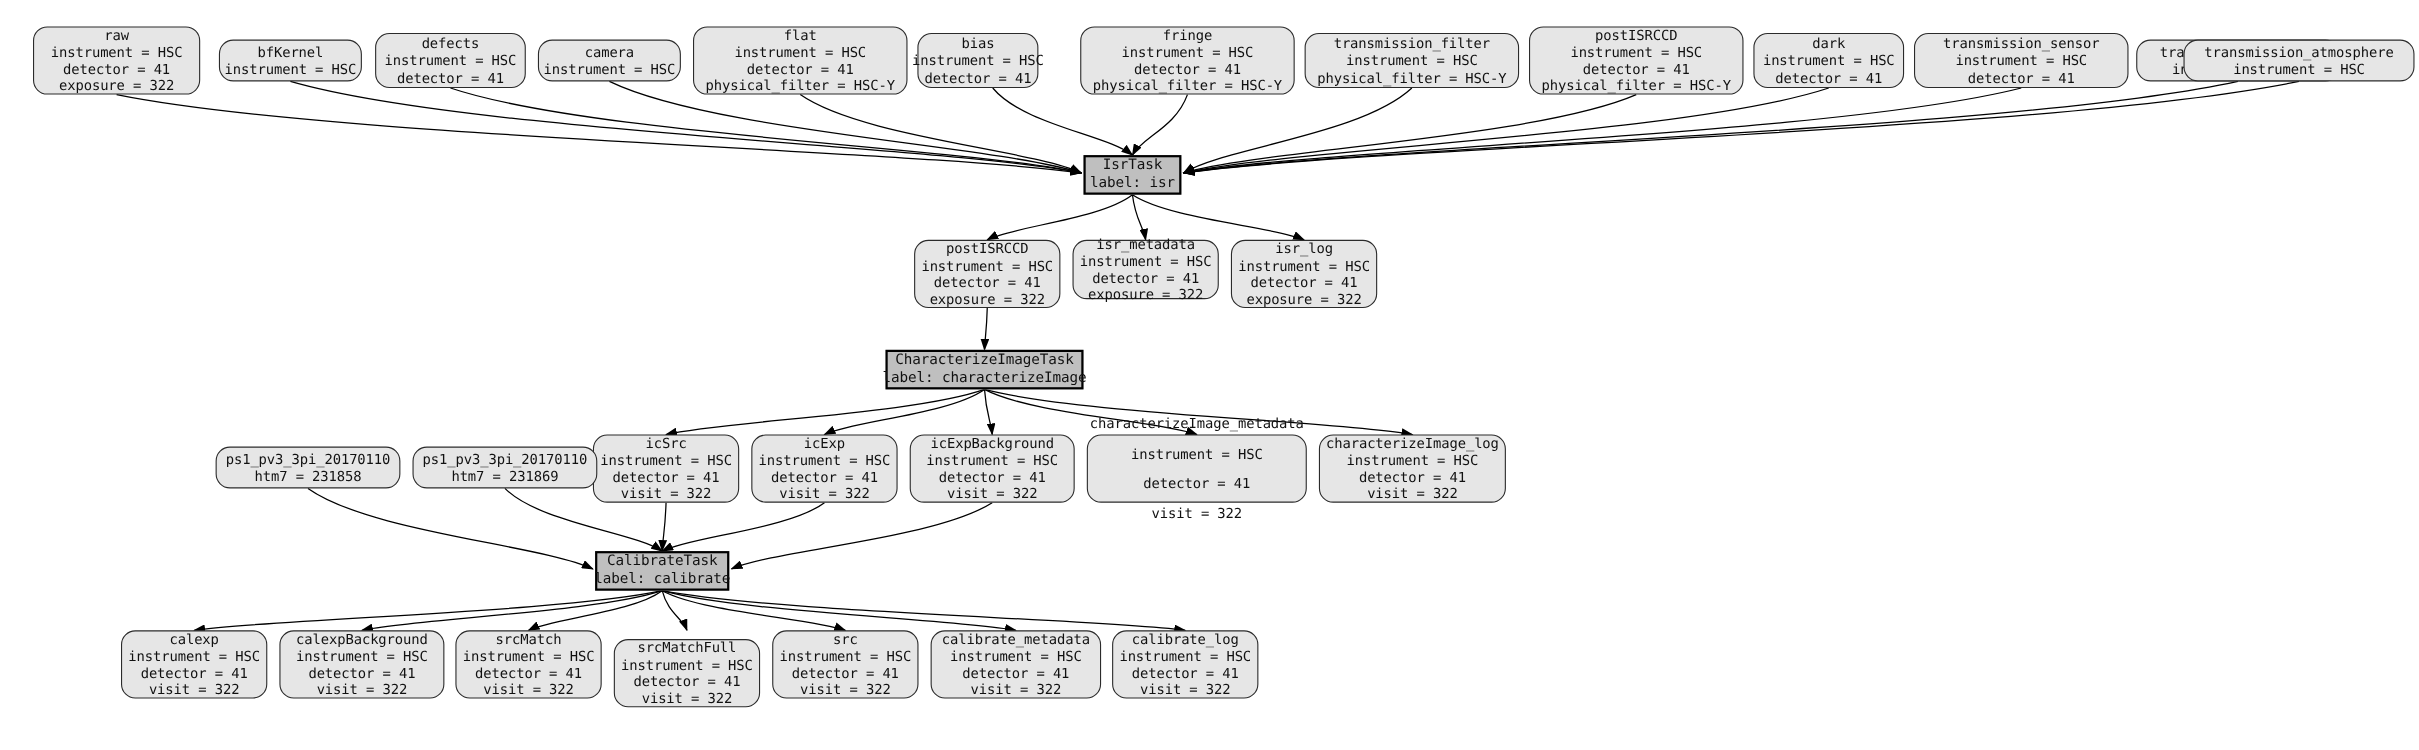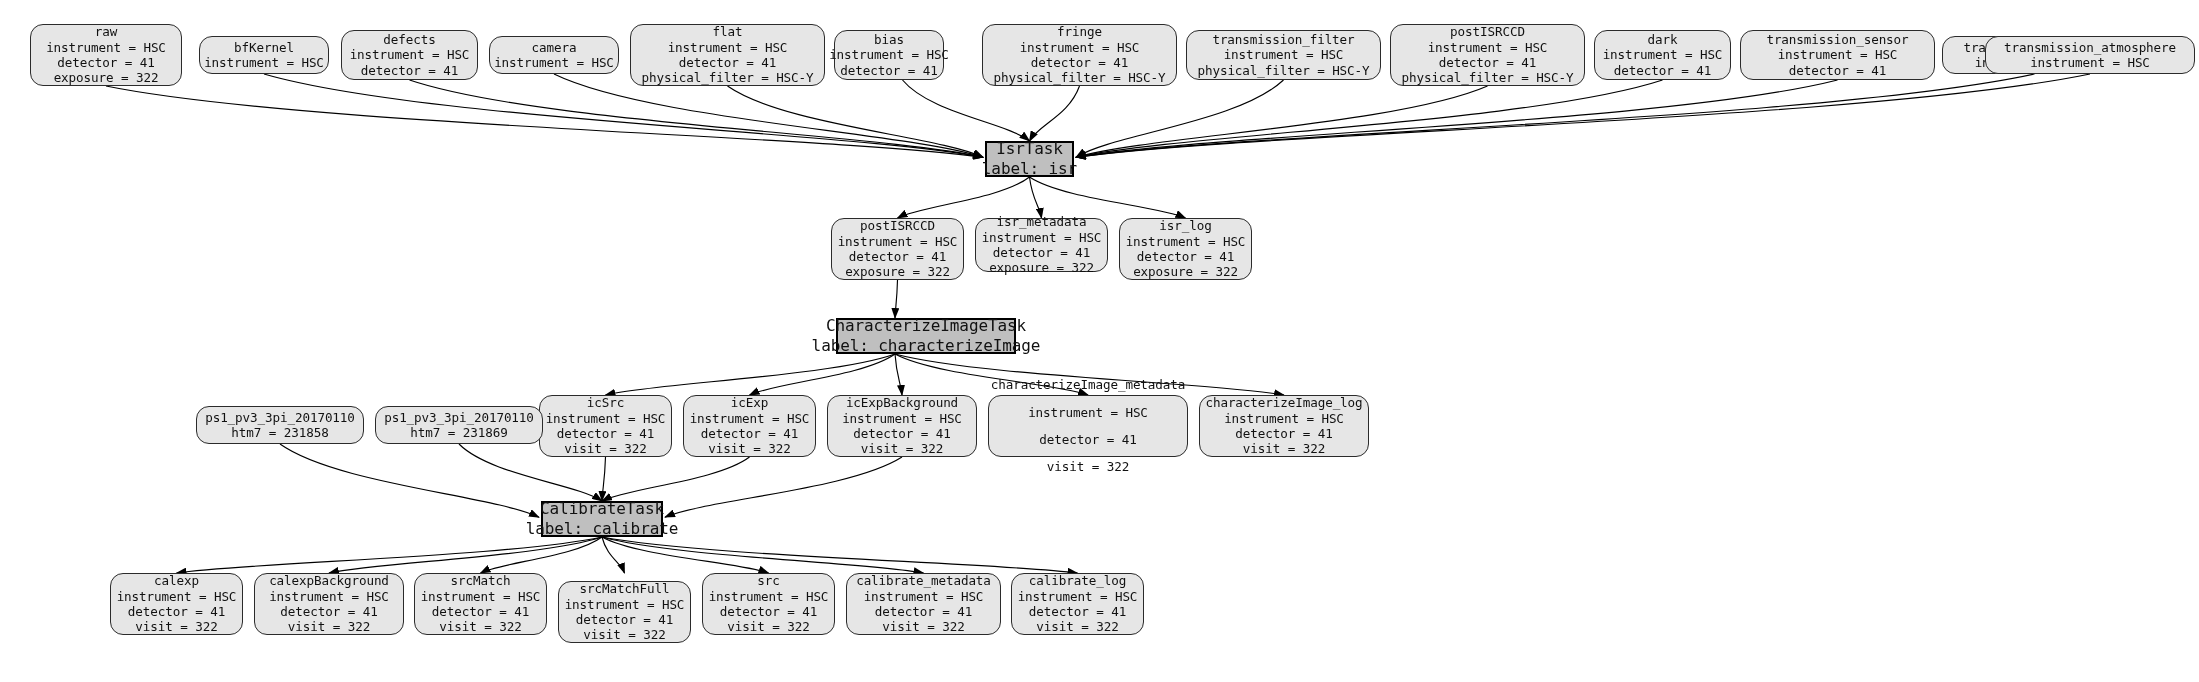--- a/index.html
+++ b/index.html
@@ -6,21 +6,21 @@
   body{width:2199px;height:682px;position:relative;overflow:hidden;
        font-family:"DejaVu Sans Mono","Liberation Mono",monospace;}
   #canvas{position:absolute;left:0;top:0;width:2199px;height:682px;}
   svg#edges{position:absolute;left:0;top:0;width:2199px;height:682px;pointer-events:none;}
   .node{position:absolute;box-sizing:border-box;display:flex;flex-direction:column;
         align-items:center;justify-content:center;text-align:center;
         background:#e6e6e6;border:1.6px solid #2b2b2b;border-radius:13px;
         color:#111;line-height:1.22;white-space:pre;z-index:3;}
   .node .ln{display:block;font-size:12.6px;letter-spacing:-0.1px;}
   .task{background:#bfbfbf;border:2px solid #000;border-radius:0;}
-  .task .ln{font-size:16px;}
+  .task .ln{font-size:13px;}
 </style>
 </head>
 <body>
 
 <div id="canvas">
   <svg id="edges" viewBox="0 0 2199 682">
     <defs>
       <marker id="ah" markerWidth="11" markerHeight="8" refX="10" refY="4" orient="auto" markerUnits="userSpaceOnUse">
         <path d="M0,0 L11,4 L0,8 z" fill="#000"></path>
       </marker>
@@ -73,21 +73,21 @@
       <div class="node" style="left: 1186px; top: 30px; width: 195px; height: 50px;"><span class="ln">transmission_filter</span><span class="ln">instrument = HSC</span><span class="ln">physical_filter = HSC-Y</span></div>
       <div class="node" style="left: 1390px; top: 24px; width: 195px; height: 62px;"><span class="ln">postISRCCD</span><span class="ln">instrument = HSC</span><span class="ln">detector = 41</span><span class="ln">physical_filter = HSC-Y</span></div>
       <div class="node" style="left: 1594px; top: 30px; width: 137px; height: 50px;"><span class="ln">dark</span><span class="ln">instrument = HSC</span><span class="ln">detector = 41</span></div>
       <div class="node" style="left: 1740px; top: 30px; width: 195px; height: 50px;"><span class="ln">transmission_sensor</span><span class="ln">instrument = HSC</span><span class="ln">detector = 41</span></div>
       <div class="node" style="left: 1942px; top: 36px; width: 185px; height: 38px;"><span class="ln">transmission_optics</span><span class="ln">instrument = HSC</span></div>
       <div class="node" style="left: 1985px; top: 36px; width: 210px; height: 38px;"><span class="ln">transmission_atmosphere</span><span class="ln">instrument = HSC</span></div>
       <div class="node task" style="left: 985px; top: 141px; width: 89px; height: 36px;"><span class="ln">IsrTask</span><span class="ln">label: isr</span></div>
       <div class="node" style="left: 831px; top: 218px; width: 133px; height: 62px;"><span class="ln">postISRCCD</span><span class="ln">instrument = HSC</span><span class="ln">detector = 41</span><span class="ln">exposure = 322</span></div>
       <div class="node" style="left: 975px; top: 218px; width: 133px; height: 54px;"><span class="ln">isr_metadata</span><span class="ln">instrument = HSC</span><span class="ln">detector = 41</span><span class="ln">exposure = 322</span></div>
       <div class="node" style="left: 1119px; top: 218px; width: 133px; height: 62px;"><span class="ln">isr_log</span><span class="ln">instrument = HSC</span><span class="ln">detector = 41</span><span class="ln">exposure = 322</span></div>
-      <div class="node task" style="left: 805px; top: 318px; width: 180px; height: 36px; margin-left: 31px;"><span class="ln">CharacterizeImageTask</span><span class="ln">label: characterizeImage</span></div>
+      <div class="node task" style="left: 805px; top: 318px; width: 180px; height: 36px;"><span class="ln">CharacterizeImageTask</span><span class="ln">label: characterizeImage</span></div>
       <div class="node" style="left: 539px; top: 395px; width: 133px; height: 62px;"><span class="ln">icSrc</span><span class="ln">instrument = HSC</span><span class="ln">detector = 41</span><span class="ln">visit = 322</span></div>
       <div class="node" style="left: 683px; top: 395px; width: 133px; height: 62px;"><span class="ln">icExp</span><span class="ln">instrument = HSC</span><span class="ln">detector = 41</span><span class="ln">visit = 322</span></div>
       <div class="node" style="left: 827px; top: 395px; width: 150px; height: 62px;"><span class="ln">icExpBackground</span><span class="ln">instrument = HSC</span><span class="ln">detector = 41</span><span class="ln">visit = 322</span></div>
       <div class="node" style="left: 988px; top: 395px; width: 200px; height: 62px; gap: 12px;"><span class="ln">characterizeImage_metadata</span><span class="ln">instrument = HSC</span><span class="ln">detector = 41</span><span class="ln">visit = 322</span></div>
       <div class="node" style="left: 1199px; top: 395px; width: 170px; height: 62px;"><span class="ln">characterizeImage_log</span><span class="ln">instrument = HSC</span><span class="ln">detector = 41</span><span class="ln">visit = 322</span></div>
       <div class="node" style="left: 196px; top: 406px; width: 168px; height: 38px;"><span class="ln">ps1_pv3_3pi_20170110</span><span class="ln">htm7 = 231858</span></div>
       <div class="node" style="left: 375px; top: 406px; width: 168px; height: 38px;"><span class="ln">ps1_pv3_3pi_20170110</span><span class="ln">htm7 = 231869</span></div>
       <div class="node task" style="left: 541px; top: 501px; width: 122px; height: 36px;"><span class="ln">CalibrateTask</span><span class="ln">label: calibrate</span></div>
       <div class="node" style="left: 110px; top: 573px; width: 133px; height: 62px;"><span class="ln">calexp</span><span class="ln">instrument = HSC</span><span class="ln">detector = 41</span><span class="ln">visit = 322</span></div>
       <div class="node" style="left: 254px; top: 573px; width: 150px; height: 62px;"><span class="ln">calexpBackground</span><span class="ln">instrument = HSC</span><span class="ln">detector = 41</span><span class="ln">visit = 322</span></div>

